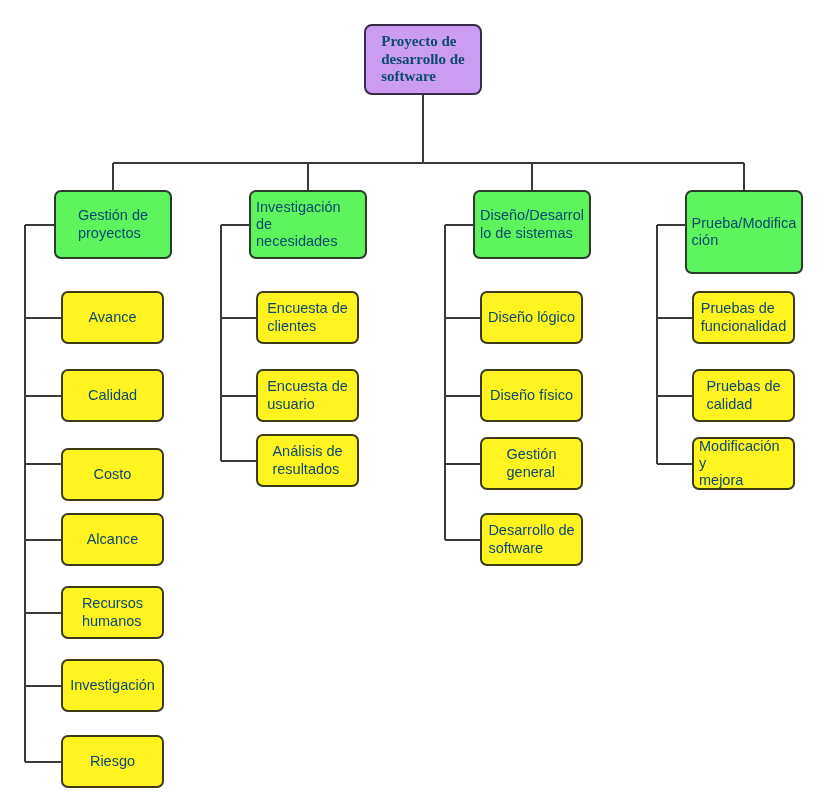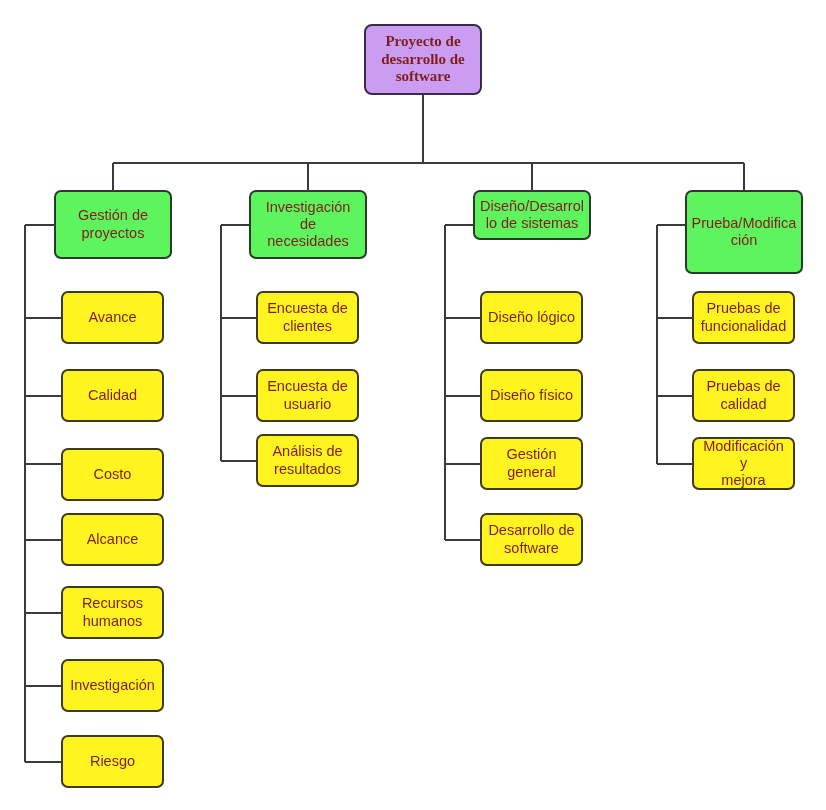--- a/index.html
+++ b/index.html
@@ -25,24 +25,24 @@
     width: 826px;
     height: 810px;
     pointer-events: none;
   }
   .node {
     position: absolute;
     box-sizing: border-box;
     display: flex;
     align-items: center;
     justify-content: center;
-    text-align: center;
+    text-align: left;
     border: 2px solid #33331f;
     border-radius: 7px;
-    color: #7f1d1d;
+    color: #0c4a6e;
     line-height: 1.18;
     padding: 0 5px;
     white-space: pre-line;
     overflow: hidden;
   }
   .node.root {
     background: #cb9df2;
     border-color: #3a2a4a;
     font-family: "Liberation Serif", serif;
     font-weight: bold;
@@ -123,21 +123,21 @@
       <div class="node leaf" style="left: 61px; top: 659px; width: 103px; height: 53px;"><span>Investigación</span></div>
       <div class="node leaf" style="left: 61px; top: 735px; width: 103px; height: 53px;"><span>Riesgo</span></div>
       <div class="node branch" style="left: 249px; top: 190px; width: 118px; height: 69px;"><span>Investigación de
 necesidades</span></div>
       <div class="node leaf" style="left: 256px; top: 291px; width: 103px; height: 53px;"><span>Encuesta de
 clientes</span></div>
       <div class="node leaf" style="left: 256px; top: 369px; width: 103px; height: 53px;"><span>Encuesta de
 usuario</span></div>
       <div class="node leaf" style="left: 256px; top: 434px; width: 103px; height: 53px;"><span>Análisis de
 resultados</span></div>
-      <div class="node branch" style="left: 473px; top: 190px; width: 118px; height: 50px;"><span>Diseño/Desarrol
+      <div class="node branch" style="left: 473px; top: 190px; width: 118px; height: 69px;"><span>Diseño/Desarrol
 lo de sistemas</span></div>
       <div class="node leaf" style="left: 480px; top: 291px; width: 103px; height: 53px;"><span>Diseño lógico</span></div>
       <div class="node leaf" style="left: 480px; top: 369px; width: 103px; height: 53px;"><span>Diseño físico</span></div>
       <div class="node leaf" style="left: 480px; top: 437px; width: 103px; height: 53px;"><span>Gestión
 general</span></div>
       <div class="node leaf" style="left: 480px; top: 513px; width: 103px; height: 53px;"><span>Desarrollo de
 software</span></div>
       <div class="node branch" style="left: 685px; top: 190px; width: 118px; height: 84px;"><span>Prueba/Modifica
 ción</span></div>
       <div class="node leaf" style="left: 692px; top: 291px; width: 103px; height: 53px;"><span>Pruebas de

